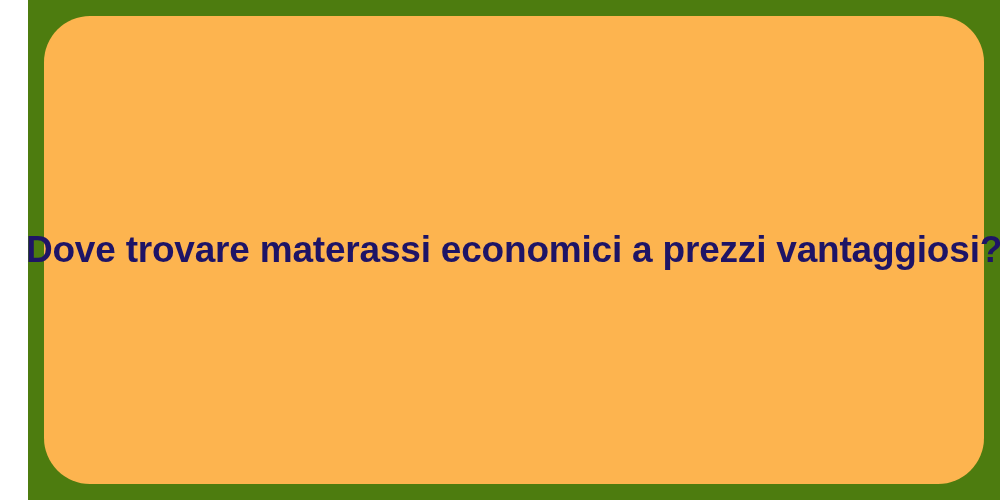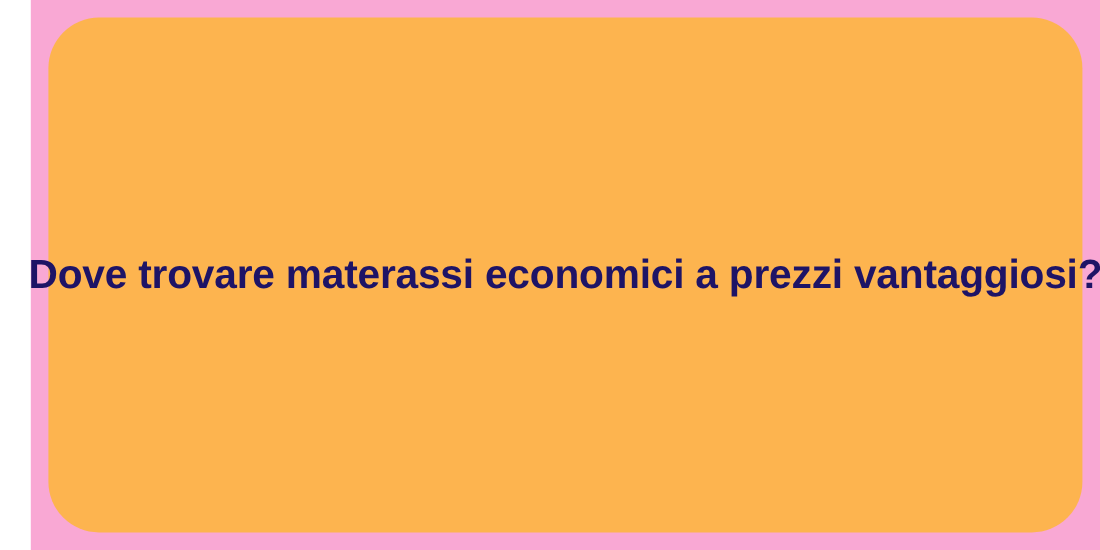--- a/index.html
+++ b/index.html
@@ -64,21 +64,21 @@
     letter-spacing: -0.2px;
     text-align: center;
     white-space: nowrap;
   }
 </style>
 </head>
 <body>
 
 <div id="screenshot-root" style="width: 1000px; height: 500px;">
 
-  <div class="frame" style="background: #f9a8d4; margin-left: 28px;">
+  <div class="frame" style="background: #4d7c0f; margin-left: 28px;">
 
     <div class="panel" style="background: rgb(253, 180, 79); border-radius: 46px; inset: 16px;">
 
       <div class="headline-wrap">
         <h1 class="headline" style="color: rgb(30, 20, 102); font-size: 37px; text-align: center;">Dove trovare materassi economici a prezzi vantaggiosi?</h1>
       </div>
 
     </div>
 
   </div>

